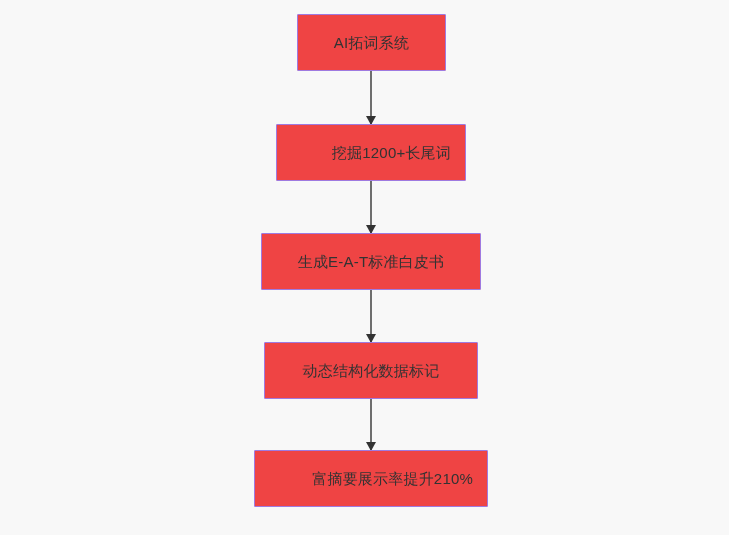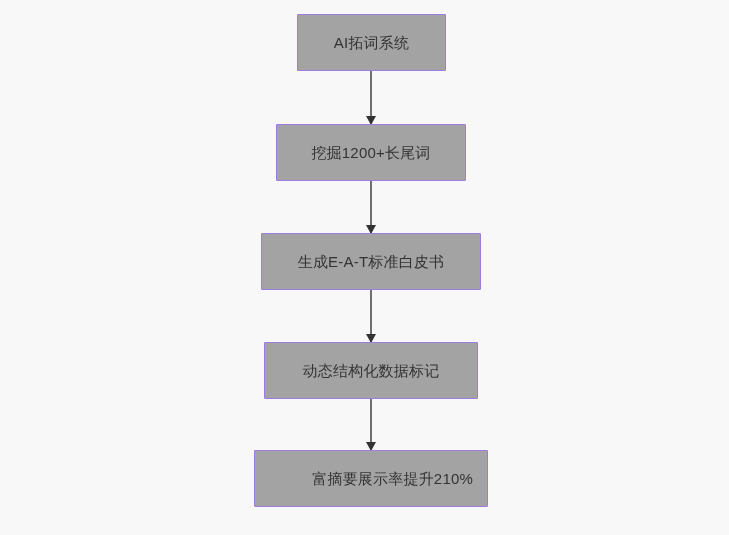--- a/index.html
+++ b/index.html
@@ -16,21 +16,21 @@
 
   #flowchart {
     position: relative;
     width: 729px;
     height: 535px;
   }
 
   .node {
     position: absolute;
     box-sizing: border-box;
-    background: #a3a3a3;
+    background: #ef4444;
     border: 1px solid #9f7ae0;
     border-radius: 1px;
     display: flex;
     align-items: center;
     justify-content: center;
     color: #333333;
     font-size: 15px;
     line-height: 1.2;
     letter-spacing: 0.2px;
     white-space: nowrap;
@@ -87,21 +87,21 @@
 
   <div class="edge" style="left:371px; top:399px; height:51px;">
     <div class="edge-line"></div>
     <div class="edge-arrowhead"></div>
   </div>
 
   <div class="node" style="left:297px; top:14px; width:149px; height:57px;">
     <span class="node-label">AI拓词系统</span>
   </div>
 
-  <div class="node" style="left:276px; top:124px; width:190px; height:57px;">
+  <div class="node" style="left:276px; top:124px; width:190px; height:57px;justify-content:flex-end;">
     <span class="node-label">挖掘1200+长尾词</span>
   </div>
 
   <div class="node" style="left:261px; top:233px; width:220px; height:57px;">
     <span class="node-label">生成E-A-T标准白皮书</span>
   </div>
 
   <div class="node" style="left:264px; top:342px; width:214px; height:57px;">
     <span class="node-label">动态结构化数据标记</span>
   </div>

